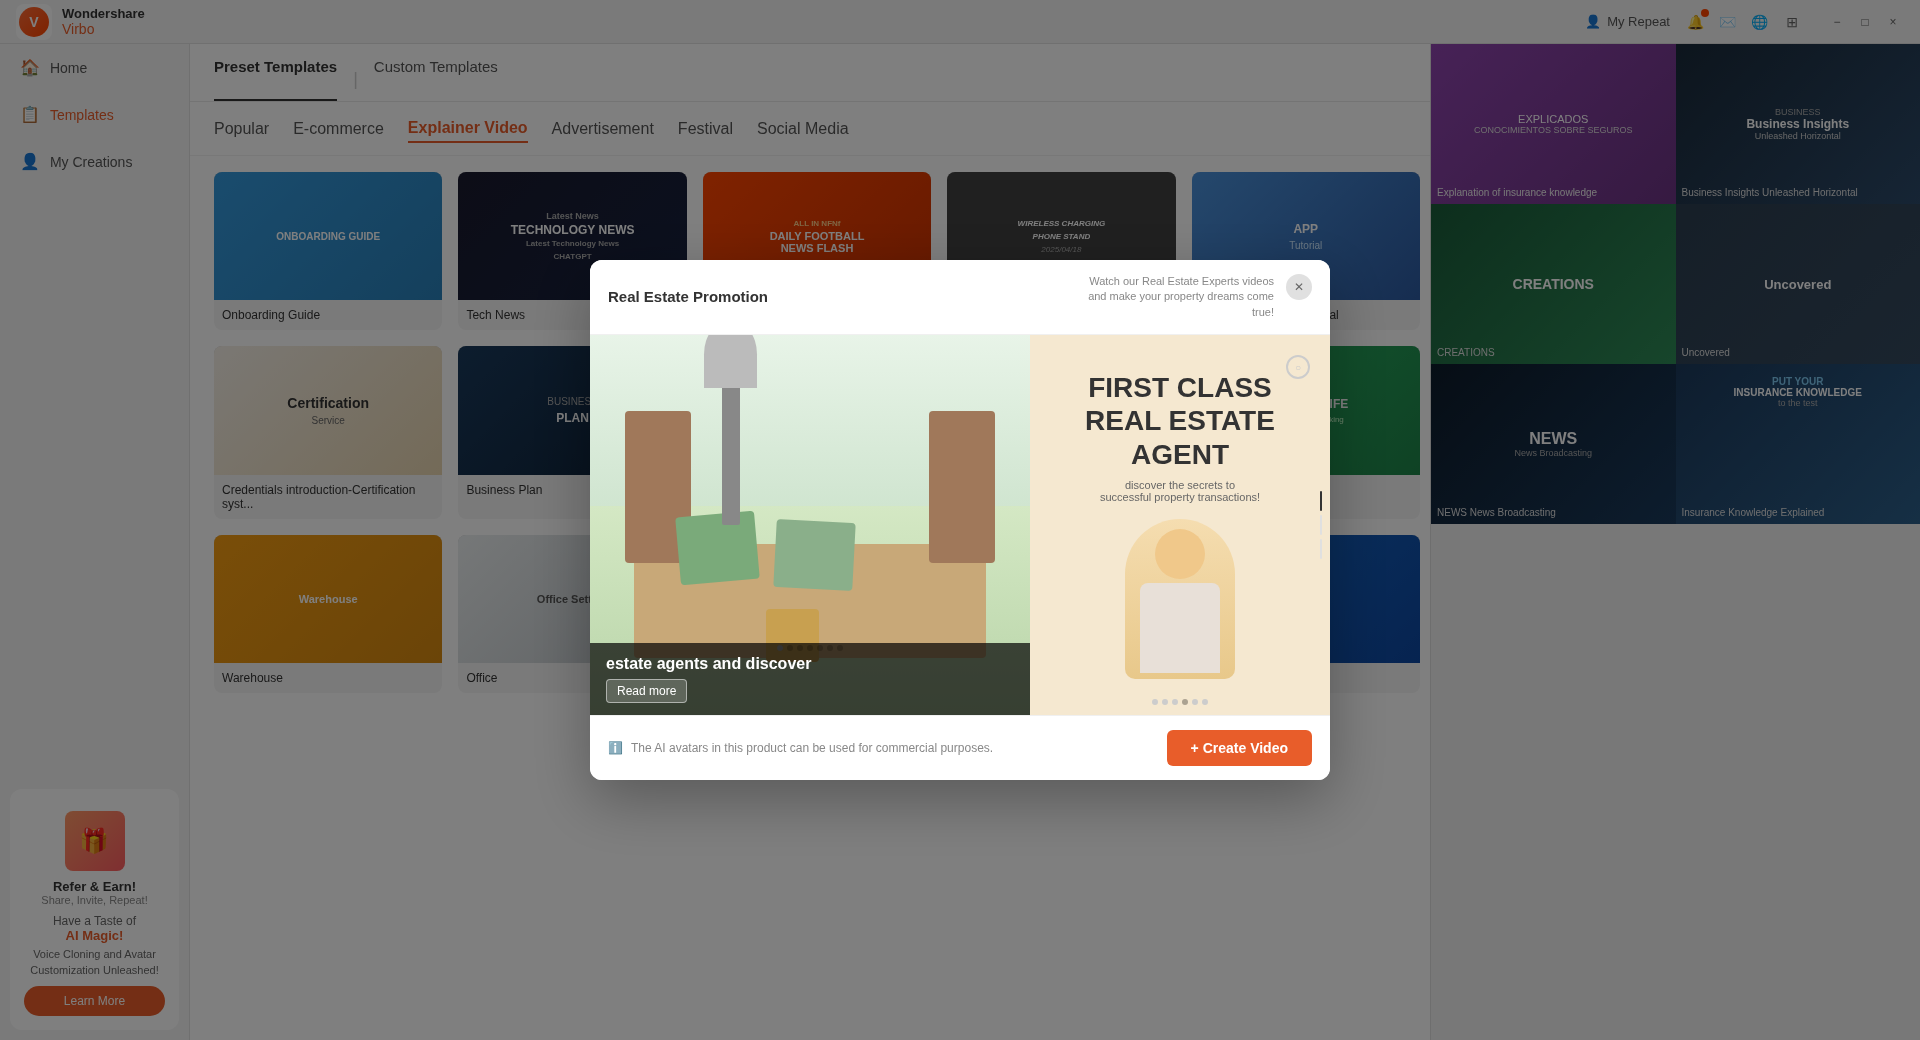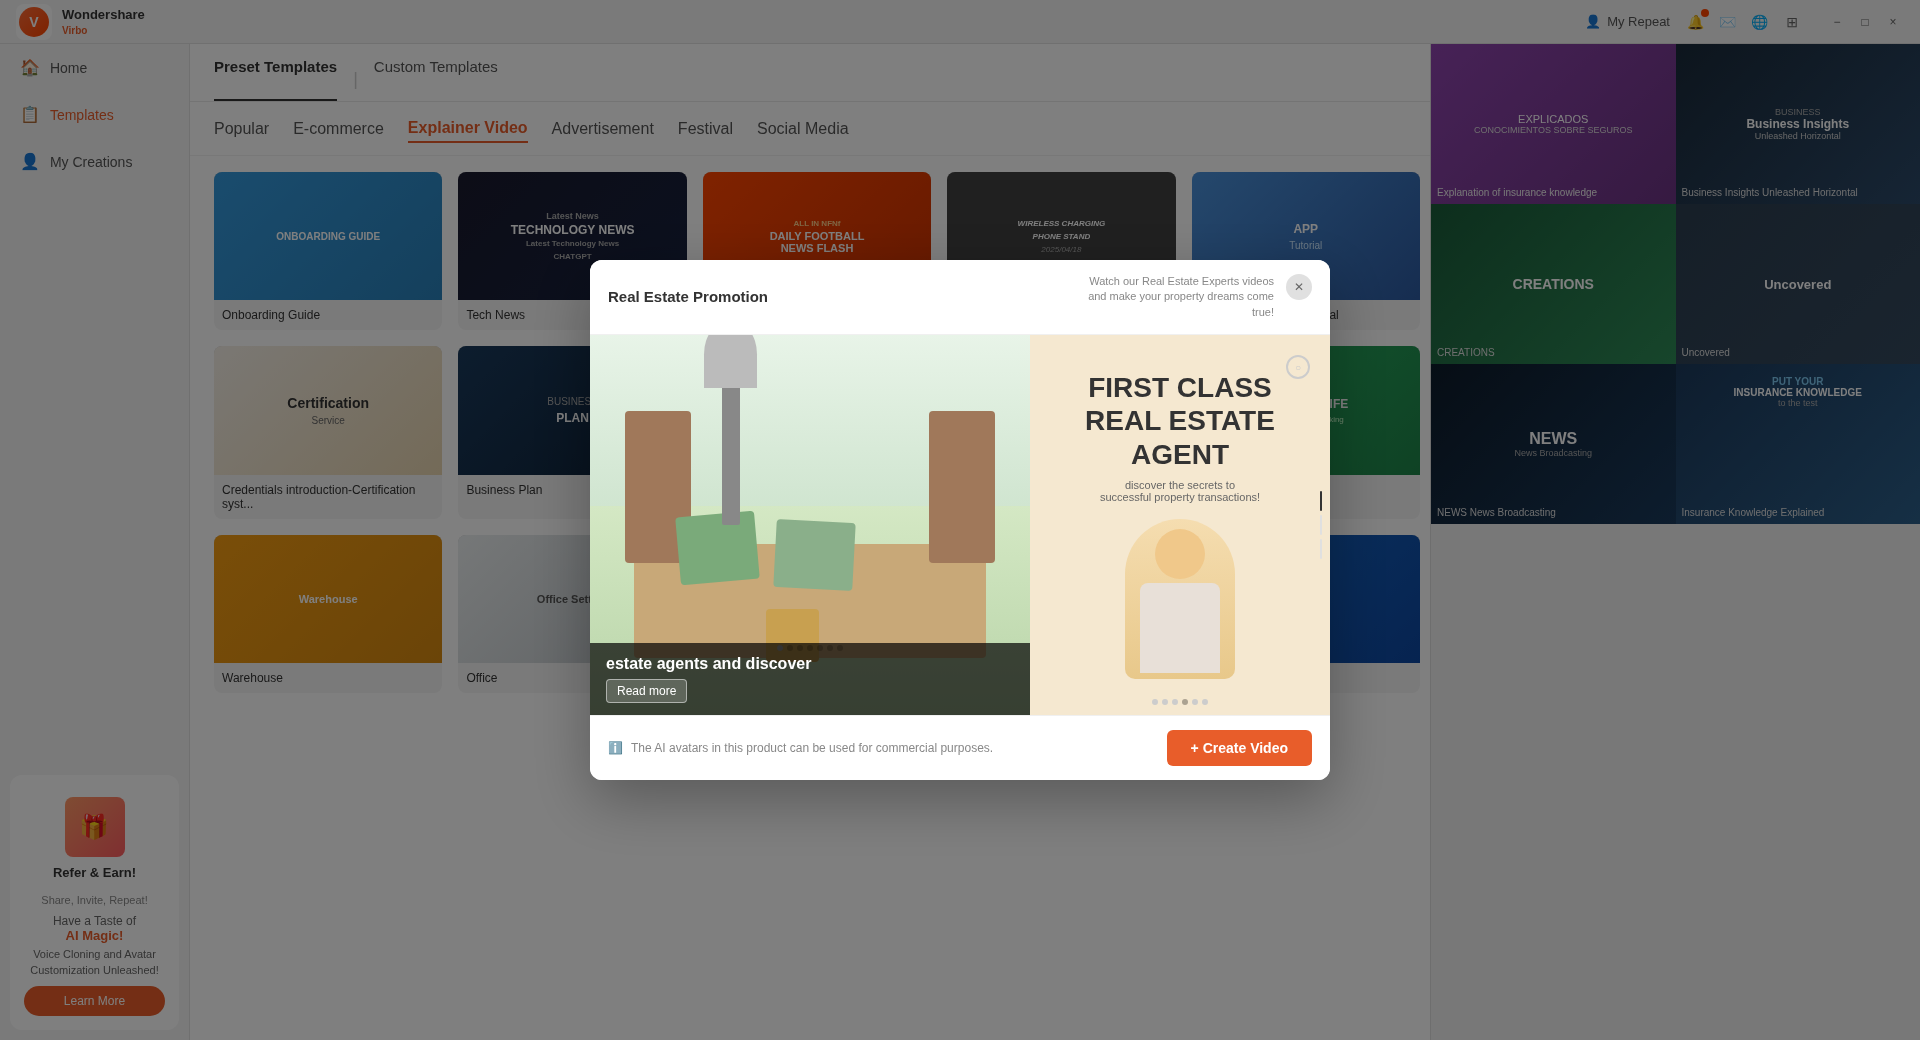--- a/index.html
+++ b/index.html
@@ -9,21 +9,21 @@
     .titlebar {
       position: fixed; top: 0; left: 0; right: 0; height: 44px;
       background: #f5f5f5; display: flex; align-items: center; justify-content: space-between;
       padding: 0 16px; z-index: 1000; border-bottom: 1px solid #e0e0e0;
     }
     .titlebar-left { display: flex; align-items: center; gap: 10px; }
     .app-logo { width: 36px; height: 36px; background: #fff; border-radius: 8px; display: flex; align-items: center; justify-content: center; overflow: hidden; }
     .app-logo-inner { width: 30px; height: 30px; background: linear-gradient(135deg, #ff6b35, #ff4500); border-radius: 50%; display: flex; align-items: center; justify-content: center; color: white; font-size: 14px; font-weight: bold; }
     .app-name { font-size: 13px; color: #333; }
     .app-name span { display: block; font-weight: 600; color: #333; }
-    .app-name small { font-size: 10px; color: #e85d2a; font-weight: 700; }
+    .app-name small { font-size: 14px; color: #e85d2a; font-weight: 400; }
     .titlebar-right { display: flex; align-items: center; gap: 16px; }
     .account-btn { display: flex; align-items: center; gap: 6px; font-size: 13px; color: #555; cursor: pointer; }
     .titlebar-icons { display: flex; gap: 12px; align-items: center; }
     .titlebar-icon { width: 20px; height: 20px; display: flex; align-items: center; justify-content: center; color: #666; font-size: 14px; cursor: pointer; position: relative; }
     .badge { position: absolute; top: -3px; right: -3px; width: 8px; height: 8px; background: #ff4500; border-radius: 50%; }
     .window-controls { display: flex; gap: 6px; margin-left: 8px; }
     .wc { width: 22px; height: 22px; display: flex; align-items: center; justify-content: center; cursor: pointer; color: #666; font-size: 12px; }
 
     
     .sidebar {
@@ -34,21 +34,21 @@
     .sidebar-item {
       display: flex; align-items: center; gap: 10px; padding: 14px 20px;
       cursor: pointer; font-size: 14px; color: #555;
     }
     .sidebar-item.active { color: #e85d2a; }
     .sidebar-item .icon { font-size: 16px; }
     .sidebar-promo {
       margin: 10px; border-radius: 12px; background: #fff;
       padding: 14px; text-align: center; font-size: 12px;
     }
-    .promo-title { font-weight: 700; color: #333; font-size: 13px; margin-bottom: 14px; }
+    .promo-title { font-weight: 700; color: #333; font-size: 13px; margin-bottom: 0; }
     .promo-sub { color: #e85d2a; font-weight: 700; font-size: 13px; }
     .promo-desc { color: #666; font-size: 11px; margin-top: 4px; line-height: 1.4; }
     .promo-img { width: 60px; height: 60px; margin: 8px auto; background: linear-gradient(135deg, #ff9966, #ff5e62); border-radius: 8px; display: flex; align-items: center; justify-content: center; font-size: 24px; }
     .learn-btn {
       display: block; width: 100%; background: #e85d2a; color: white;
       border: none; border-radius: 20px; padding: 8px 0; font-size: 12px;
       cursor: pointer; margin-top: 8px;
     }
 
     

